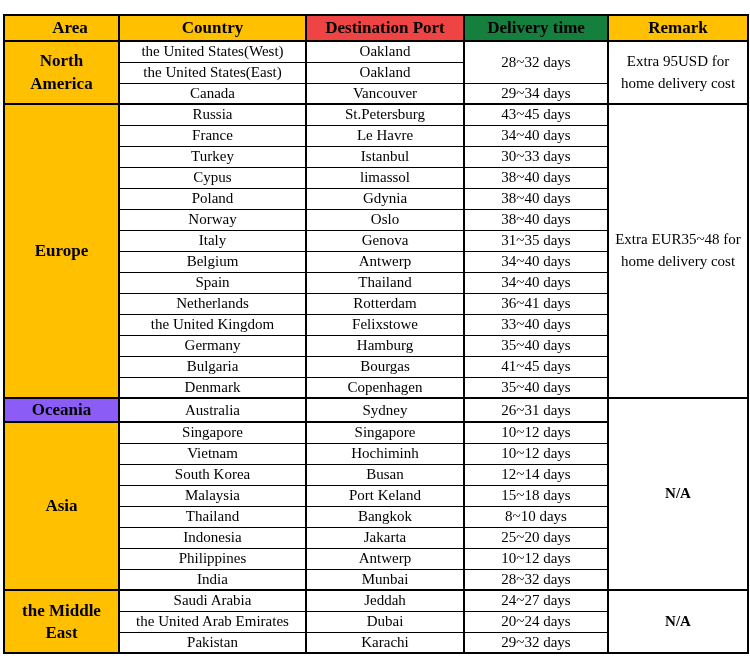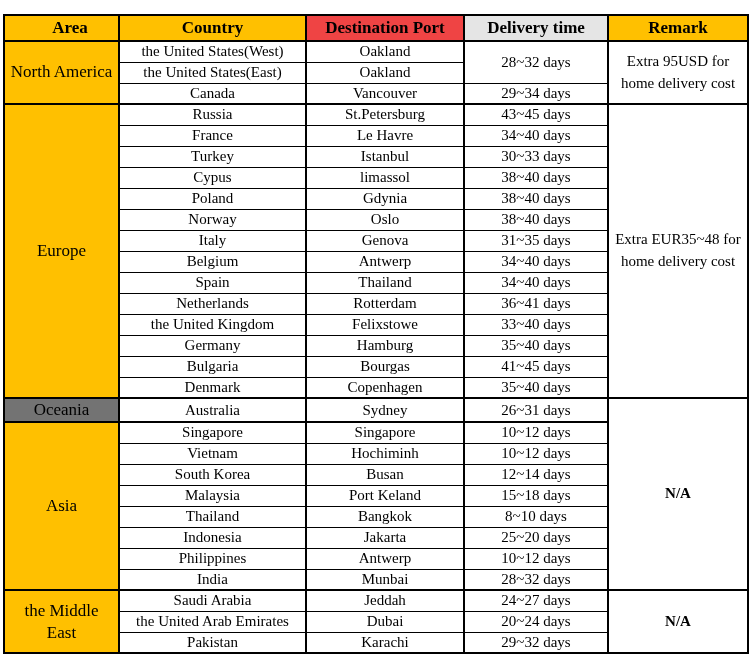--- a/index.html
+++ b/index.html
@@ -33,21 +33,21 @@
   th {
     background: #FFC000;
     font-size: 17px;
     font-weight: bold;
     border: 2px solid #000;
   }
   td { font-size: 15px; line-height: 1.25; }
   td.area {
     background: #FFC000;
     font-size: 17px;
-    font-weight: normal;
+    font-weight: bold;
     line-height: 1.3;
     margin-top: 33px;
   }
   td.remark { font-size: 15px; line-height: 1.45; }
   td.na { font-weight: bold; margin-top: 36px; }
   tr.sec-first > td { border-top: 2px solid #000; }
 </style>
 </head>
 <body style="background: rgb(255, 255, 255);">
 
@@ -59,21 +59,21 @@
           <col style="width:187px">
           <col style="width:158px">
           <col style="width:144px">
           <col style="width:140px">
       </colgroup>
       <thead>
         <tr>
           <th style="background: rgb(255, 192, 0); padding-left: 20px;">Area</th>
           <th style="background: rgb(255, 192, 0);">Country</th>
           <th style="background: #ef4444;">Destination Port</th>
-          <th style="background: #e5e5e5;">Delivery time</th>
+          <th style="background: #15803d;">Delivery time</th>
           <th style="background: rgb(255, 192, 0);">Remark</th>
         </tr>
       </thead>
       <tbody>
 
         <tr class="sec-first">
           <td class="area" rowspan="3" style="background: rgb(255, 192, 0);">North America</td>
           <td>the United States(West)</td>
           <td>Oakland</td>
           <td rowspan="2">28~32 days</td>
@@ -156,21 +156,21 @@
           <td>Bourgas</td>
           <td>41~45 days</td>
         </tr>
         <tr>
           <td>Denmark</td>
           <td>Copenhagen</td>
           <td>35~40 days</td>
         </tr>
 
         <tr class="sec-first">
-          <td class="area" style="background: #737373; text-align: center;">Oceania</td>
+          <td class="area" style="background: #8b5cf6; text-align: center;">Oceania</td>
           <td>Australia</td>
           <td>Sydney</td>
           <td>26~31 days</td>
           <td class="remark na" rowspan="9">N/A</td>
         </tr>
 
         <tr class="sec-first">
           <td class="area" rowspan="8" style="background: rgb(255, 192, 0);">Asia</td>
           <td>Singapore</td>
           <td>Singapore</td>

